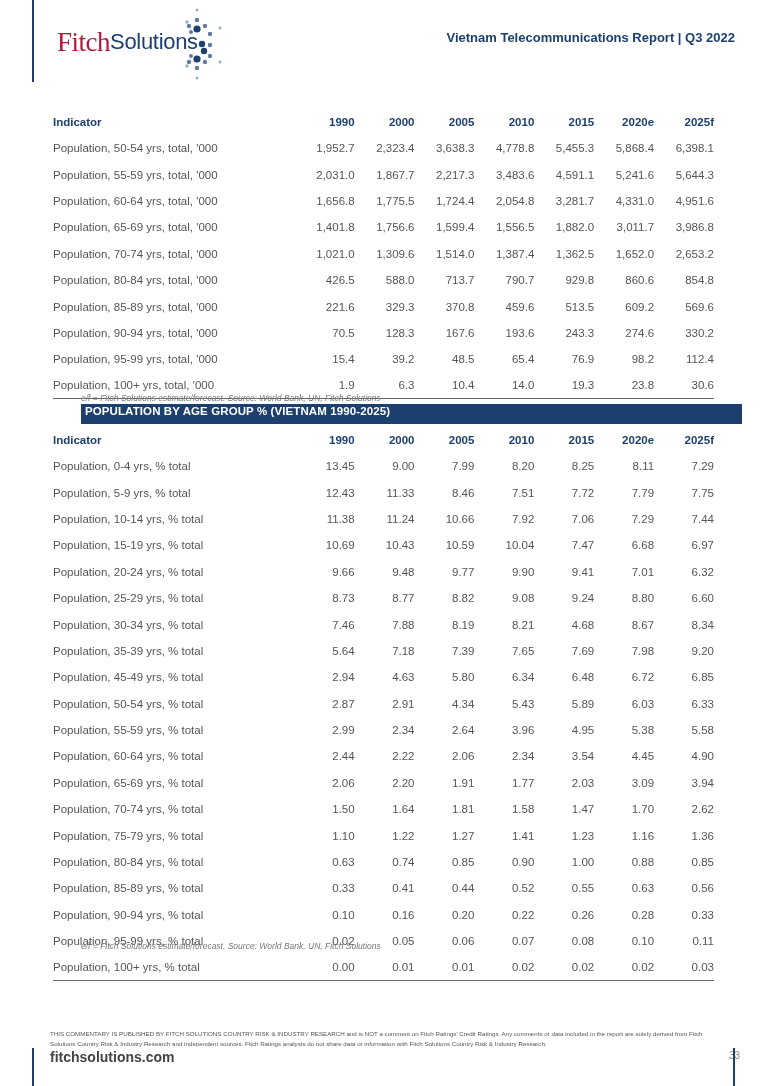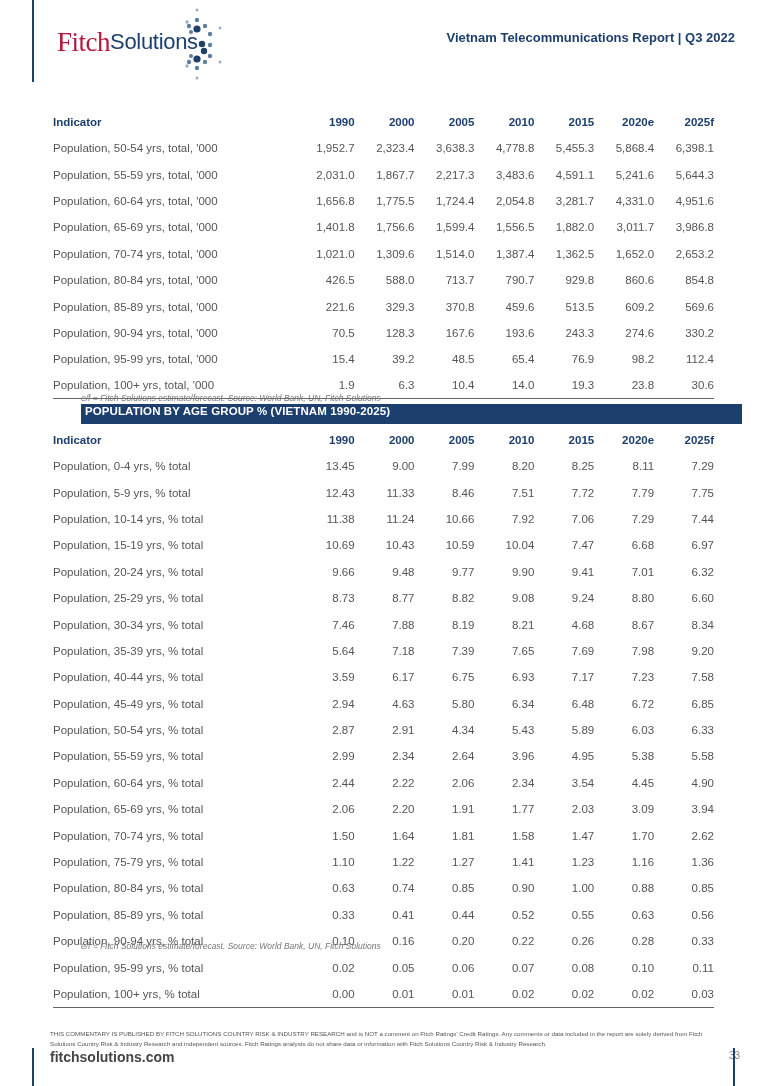--- a/index.html
+++ b/index.html
@@ -309,30 +309,20 @@
         <td class="ind">Population, 35-39 yrs, % total</td>
         <td>5.64</td>
         <td>7.18</td>
         <td>7.39</td>
         <td>7.65</td>
         <td>7.69</td>
         <td>7.98</td>
         <td>9.20</td>
       </tr>
       <tr>
-        <td class="ind">Population, 40-44 yrs, % total</td>
-        <td>3.59</td>
-        <td>6.17</td>
-        <td>6.75</td>
-        <td>6.93</td>
-        <td>7.17</td>
-        <td>7.23</td>
-        <td>7.58</td>
-      </tr>
-      <tr>
         <td class="ind">Population, 45-49 yrs, % total</td>
         <td>2.94</td>
         <td>4.63</td>
         <td>5.80</td>
         <td>6.34</td>
         <td>6.48</td>
         <td>6.72</td>
         <td>6.85</td>
       </tr>
       <tr>

